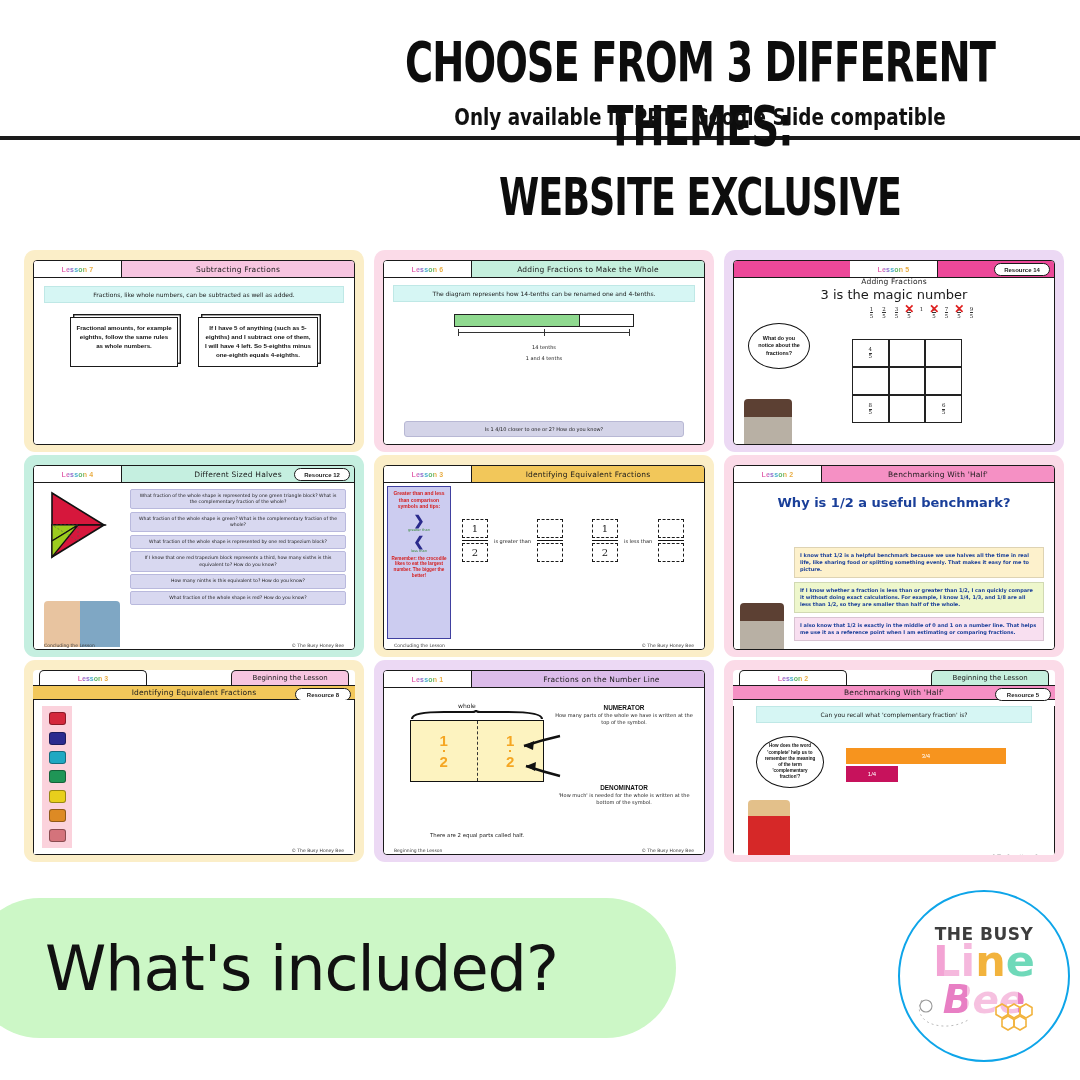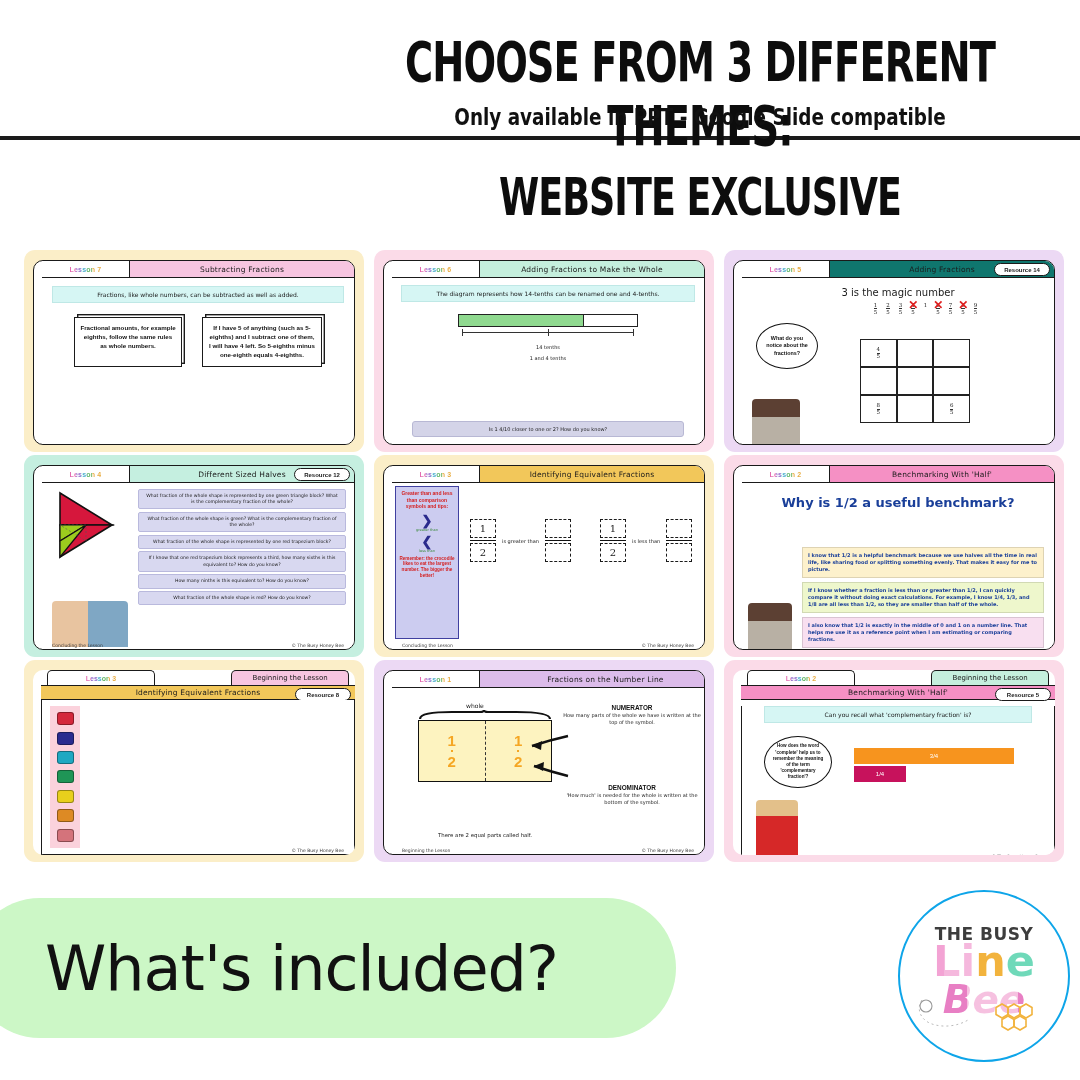--- a/index.html
+++ b/index.html
@@ -73,23 +73,22 @@
     position: relative;
     border-radius: 11px;
     padding: 10px 9px 7px 9px;
     overflow: hidden;
   }
   .slide-inner {
     position: relative;
     width: 100%; height: 100%;
     background: #fff;
     border: 1.6px solid #1a1a1a;
-    border-radius: 10px;
+    border-radius: 4px;
     overflow: hidden;
-    padding-left: 8px;
   }
   .sl-header {
     height: 17px; display: flex; align-items: center;
     border-bottom: 1.6px solid #1a1a1a;
     position: relative;
   }
   .sl-lesson-chip {
     width: 88px; height: 100%;
     background: #fff;
     border-right: 1.2px solid #1a1a1a;
@@ -282,29 +281,29 @@
         <div class="tiny" style="text-align:center;margin-top:5px;">14 tenths</div>
         <div class="tiny" style="text-align:center;margin-top:5px;">1 and 4 tenths</div>
         <div style="position:absolute;left:20px;right:20px;bottom:14px;background:#d4d4e8;border:1px solid #b8b8d4;border-radius:3px;padding:4px;text-align:center;font-size:5px;color:#1a1a1a;font-family:'DejaVu Sans',sans-serif;">Is 1 4/10 closer to one or 2? How do you know?</div>
 
       </div>
     </div>
   </div>
 
   <div class="slide" id="s3" style="background: rgb(236, 217, 244);">
     <div class="slide-inner">
-      <div class="sl-header" id="s3h" style="background: #0f766e;">
+      <div class="sl-header" id="s3h" style="background: #ec4899; flex-direction: column;">
         <div class="sl-lesson-chip">
           <span>Lesson 5</span>
         </div>
         <div class="sl-title">Adding Fractions</div>
         <div class="sl-resource">Resource 14</div>
       </div>
       <div class="sl-body">
-        <div style="text-align:center;margin-top:9px;font-size:10px;font-family:'DejaVu Sans',sans-serif;color:#1a1a1a;">3 is the magic number</div>
+        <div style="text-align:center;margin-top:9px;font-size:13px;font-family:'DejaVu Sans',sans-serif;color:#1a1a1a;">3 is the magic number</div>
         <div id="s3frac" style="display:flex;justify-content:center;gap:9px;margin-top:4px;padding-left:55px;">
             <div style="position: relative; font-size: 5.5px; text-align: center; color: rgb(26, 26, 26); line-height: 1.15; font-family: &quot;DejaVu Serif&quot;, serif;">
               <div>1</div>
               <div style="height:.8px;background:#333;"></div>
               <div>5</div>
             </div>
             <div style="position: relative; font-size: 5.5px; text-align: center; color: rgb(26, 26, 26); line-height: 1.15; font-family: &quot;DejaVu Serif&quot;, serif;">
               <div>2</div>
               <div style="height:.8px;background:#333;"></div>
               <div>5</div>

